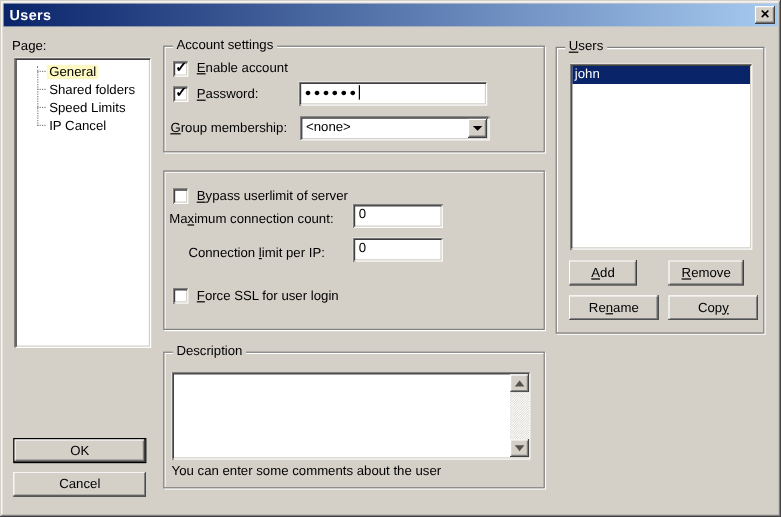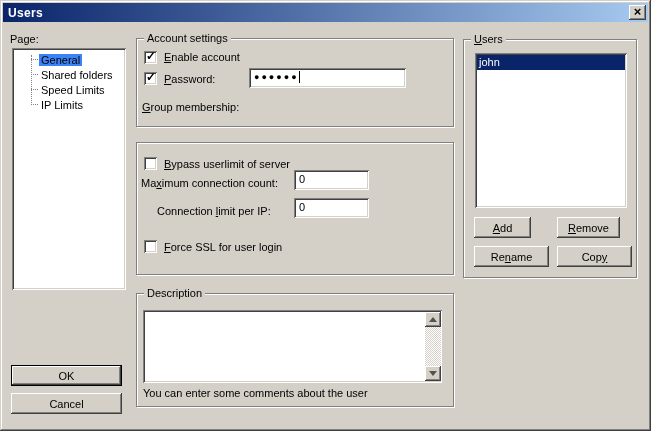--- a/index.html
+++ b/index.html
@@ -103,21 +103,21 @@
     display: flex; align-items: center; justify-content: center;
   }
   .arrow-down { width: 0; height: 0; border-left: 4px solid transparent; border-right: 4px solid transparent; border-top: 4px solid #000; }
 
   
   .page-list { position: absolute; left: 12px; top: 48px; width: 114px; height: 242px; padding-top: 4px; cursor: default; }
   .tree-guide { position: absolute; left: 19px; top: 7px; height: 50px; border-left: 1px dotted #808080; }
   .tree-row { position: relative; height: 15px; display: flex; align-items: center; padding-left: 27px; white-space: nowrap; }
   .tree-row::before { content: ""; position: absolute; left: 19px; top: 7px; width: 7px; border-top: 1px dotted #808080; }
   .tree-label { padding: 0 2px; }
-  .tree-label.sel { background: #3b82f6; }
+  .tree-label.sel { background: #fef9c3; }
 
   
   .users-list { position: absolute; padding-top: 2px; cursor: default; }
   .user-row { height: 15px; margin: 0 2px; padding: 1px 2px 0 2px; white-space: nowrap; }
   .user-row.sel { background: #0A246A; color: #fff; }
 
   
   .textarea { position: absolute; cursor: text; }
   .scrollbar {
     position: absolute; right: 2px; top: 2px; bottom: 2px; width: 16px;
@@ -159,38 +159,44 @@
     <div class="tree-row">
       <span class="tree-label sel">General</span>
     </div>
     <div class="tree-row">
       <span class="tree-label">Shared folders</span>
     </div>
     <div class="tree-row">
       <span class="tree-label">Speed Limits</span>
     </div>
     <div class="tree-row">
-      <span class="tree-label">IP Limits</span>
+      <span class="tree-label">IP Cancel</span>
     </div>
   </div>
 
   <div class="btn raised default" style="left:11px; top:365px; width:111px; height:21px;">OK</div>
   <div class="btn raised" style="left:11px; top:393px; width:111px; height:21px;">Cancel</div>
 
   <div class="groupbox" style="left:136px; top:38px; width:318px; height:89px;">
     <span class="group-label">Account settings</span>
 
     <div class="checkbox checked" style="left:7px; top:12px;"></div>
     <div class="lbl" style="left:27px; top:12px;"><span></span><u>E</u><span>nable account</span></div>
 
     <div class="checkbox checked" style="left:7px; top:33px;"></div>
     <div class="lbl" style="left:27px; top:34px;"><span></span><u>P</u><span>assword:</span></div>
     <div class="input sunken" style="left:112px; top:29px; width:157px; height:20px;"><span class="pw-dots">●●●●●●</span><span class="caret"></span></div>
 
     <div class="lbl" style="left:5px; top:62px;"><span></span><u>G</u><span>roup membership:</span></div>
+    <div class="combo sunken" style="left:113px; top:58px; width:158px; height:20px;">
+      <span>&lt;none&gt;</span>
+      <span class="combo-btn">
+        <span class="arrow-down"></span>
+      </span>
+    </div>
   </div>
 
   <div class="groupbox" style="left:136px; top:142px; width:318px; height:133px;">
     <div class="checkbox" style="left:7px; top:14px;"></div>
     <div class="lbl" style="left:27px; top:15px;"><span></span><u>B</u><span>ypass userlimit of server</span></div>
 
     <div class="lbl" style="left:4px; top:34px;"><span>Ma</span><u>x</u><span>imum connection count:</span></div>
     <div class="input sunken" style="left:157px; top:27px; width:75px; height:20px;">0</div>
 
     <div class="lbl" style="left:20px; top:62px;"><span>Connection </span><u>l</u><span>imit per IP:</span></div>

